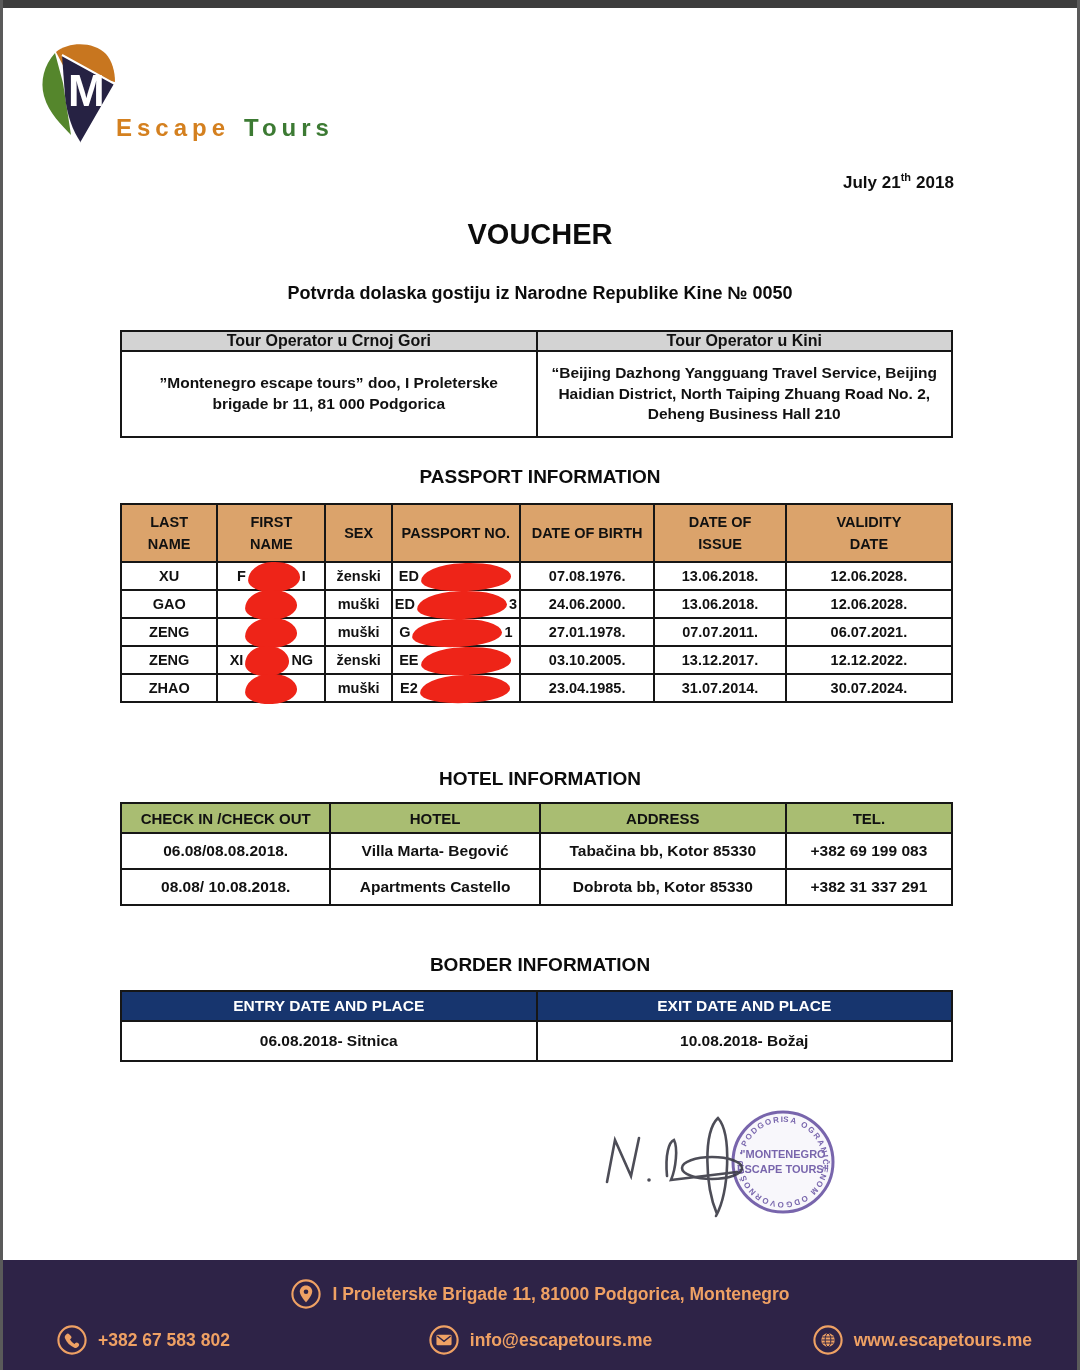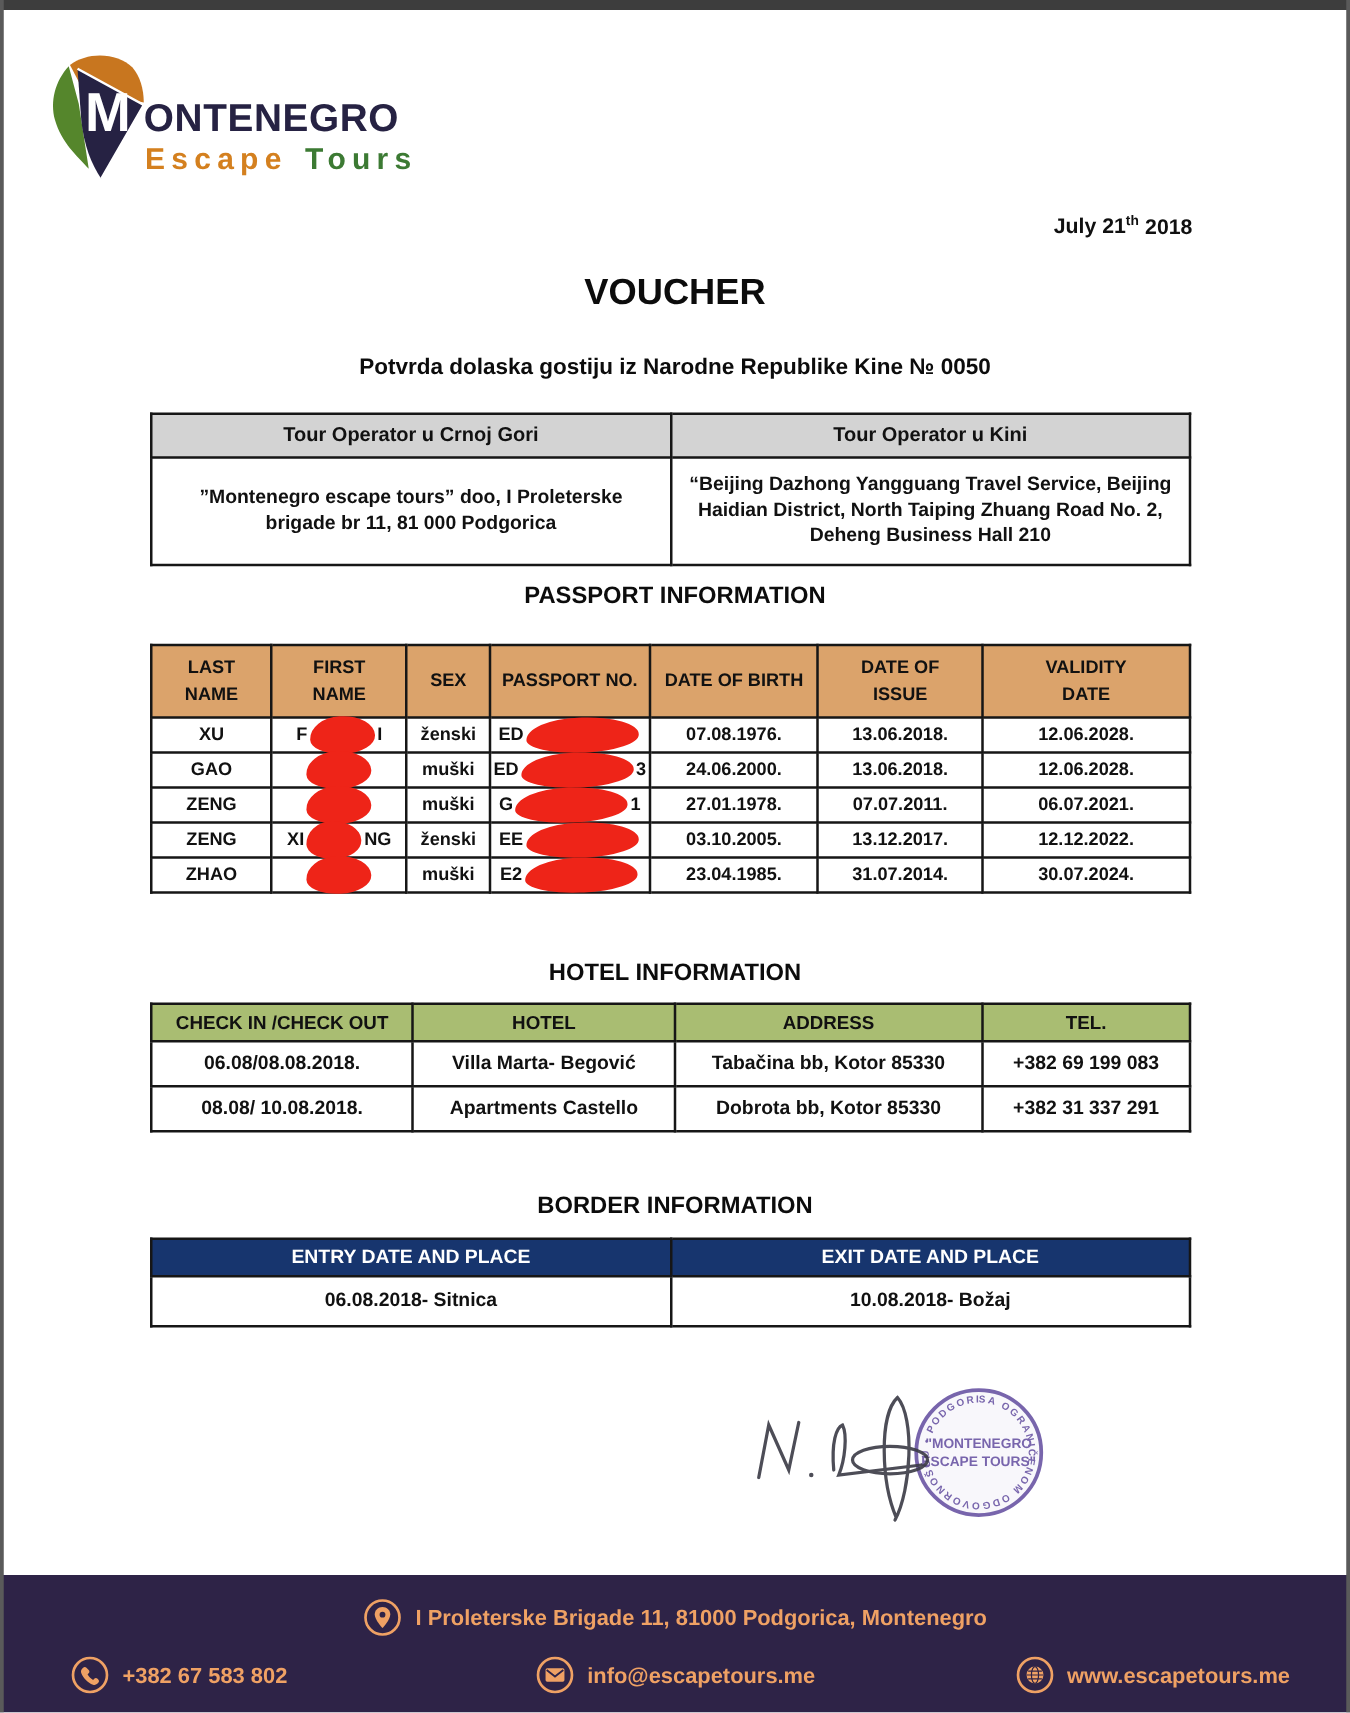--- a/index.html
+++ b/index.html
@@ -35,25 +35,25 @@
   #h-pass   { top:466px; }
   #h-hotel  { top:768px; }
   #h-border { top:954px; }
 
   
   table { border-collapse:collapse; table-layout:fixed; position:absolute; left:120px; width:833px; background:#fff; }
   th, td { border:2px solid #161616; text-align:center; vertical-align:middle; overflow:visible; }
 
   
   .op-table { top:330px; }
-  .op-table th { background:#d3d3d3; height:35px; font-size:16px; font-weight:700; }
+  .op-table th { background:#d3d3d3; height:20px; font-size:16px; font-weight:700; }
   .op-table td { height:86px; font-size:15.5px; font-weight:700; line-height:1.35; padding:3px 10px; }
 
   
-  .pass-table { top:503px;margin-top:12px; }
+  .pass-table { top:503px; }
   .pass-table th { background:#dba36b; height:58px; font-size:14.5px; font-weight:700; line-height:1.55; }
   .pass-table td { height:28px; font-size:14.5px; font-weight:700; }
   .pass-table th span { display:block; }
 
   
   .hotel-table { top:802px; }
   .hotel-table th { background:#a9bd72; height:30px; font-size:15px; font-weight:700; }
   .hotel-table td { height:36px; font-size:15.5px; font-weight:700; }
 
   
@@ -91,21 +91,20 @@
 <div class="frame-right"></div>
 
 <div class="logo">
   <svg class="logo-pin" viewBox="0 0 76 102">
     <path d="M15 10 C4 22 0 38 4 53 C9 71 22 82 31 92 L23 40 Z" fill="#55862c"></path>
     <path d="M16 9 C30 -2 54 -1 66 11 C72 18 75 28 75 39 L27 30 Z" fill="#c8761f"></path>
     <path d="M22 12 L75 41 L41 100 C33 88 27 73 25 53 Z" fill="#262243"></path>
     <path d="M22 12 L75 41 L41 100" fill="none" stroke="#ffffff" stroke-width="2"></path>
   </svg>
   <span class="logo-m">M</span>
-  <span class="logo-name">ONTENEGRO</span>
   <div class="logo-sub">
     <span class="esc">Escape</span><span class="trs">Tours</span>
   </div>
 </div>
 
 <div class="date">
   <span>July 21</span><sup>th</sup><span class="yr">2018</span>
 </div>
 
 <div class="title">VOUCHER</div>

